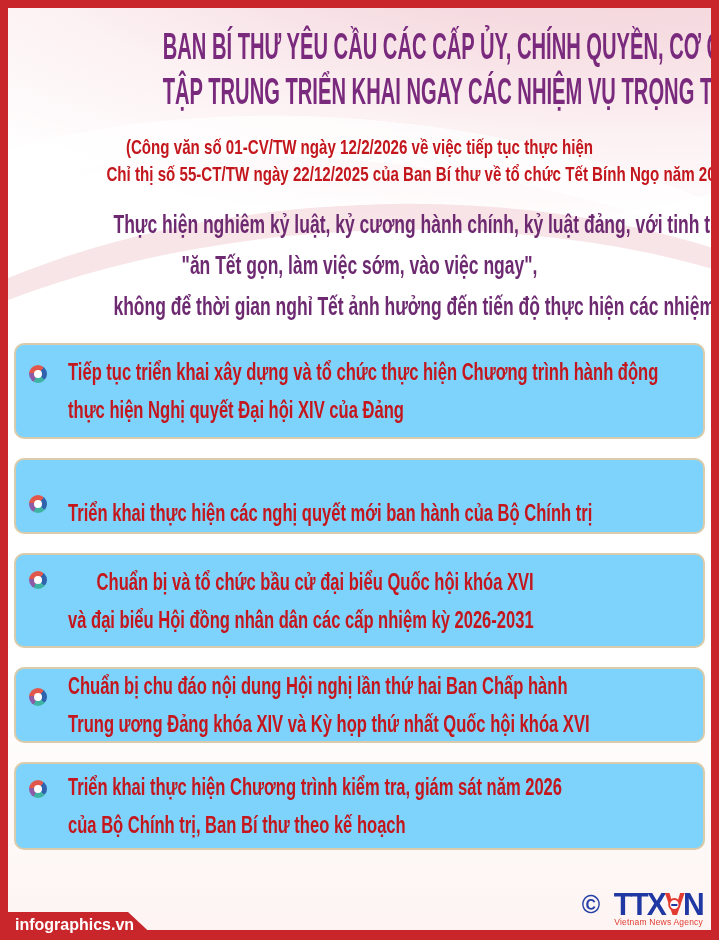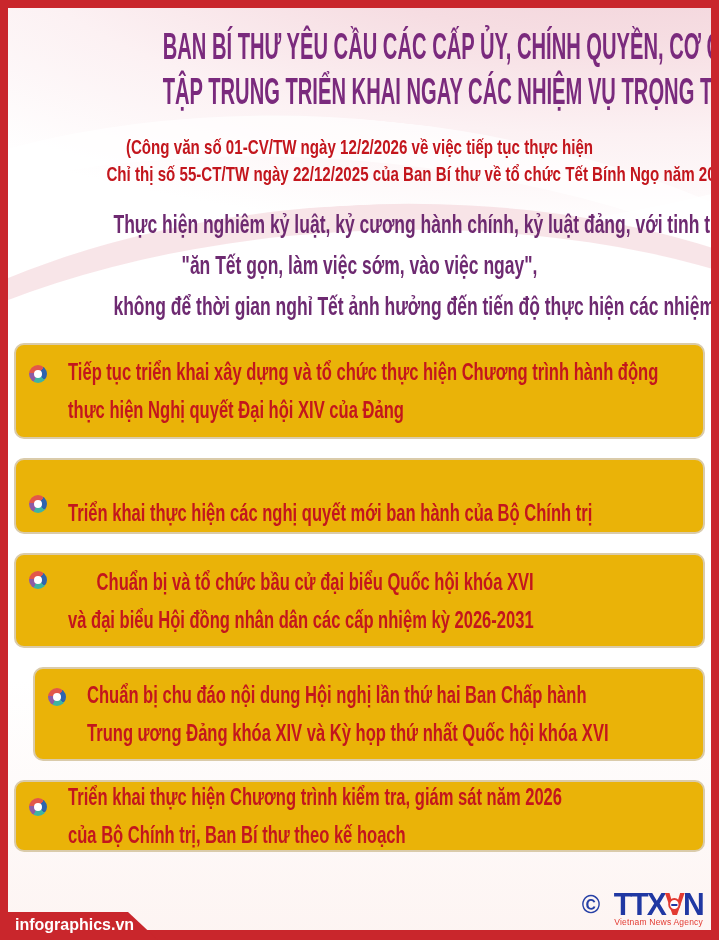--- a/index.html
+++ b/index.html
@@ -43,28 +43,28 @@
   .intro .iline{
     white-space:nowrap;text-align:center;line-height:41px;font-size:25px;font-weight:700;
     color:#6e2a71;transform:scaleX(.70);transform-origin:center;
   }
   
   .tasks{
     position:absolute;top:343px;left:14px;right:14px;z-index:2;
     display:flex;flex-direction:column;gap:19px;
   }
   .card{
-    position:relative;background:#eab308;border:2px solid #dacbaa;border-radius:10px;
+    position:relative;background:#7dd3fc;border:2px solid #dacbaa;border-radius:10px;
     display:flex;align-items:center;padding-left:52px;box-sizing:border-box;
   }
   .card:nth-of-type(1){height:96px;}
   .card:nth-of-type(2){height:76px;align-items:flex-end;}
   .card:nth-of-type(3){height:95px;text-align:right;}
-  .card:nth-of-type(4){height:94px;margin-left:19px;}
-  .card:nth-of-type(5){height:72px;}
+  .card:nth-of-type(4){height:76px;}
+  .card:nth-of-type(5){height:88px;}
   .bullet{
     position:absolute;left:13px;width:18px;height:18px;border-radius:50%;
     background:conic-gradient(from -40deg,#e2574b 0deg 80deg,#2f63ae 80deg 170deg,#3fb3a2 170deg 250deg,#8d5ca6 250deg 320deg,#e2574b 320deg 360deg);
   }
   .bullet::after{
     content:"";position:absolute;left:5px;top:5px;width:8px;height:8px;border-radius:50%;background:#fff;
   }
   .card:nth-of-type(1) .bullet{top:20px;}
   .card:nth-of-type(2) .bullet{top:35px;}
   .card:nth-of-type(3) .bullet{top:16px;}

